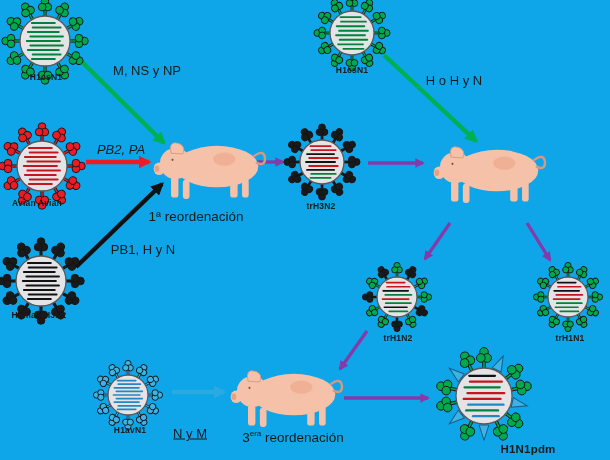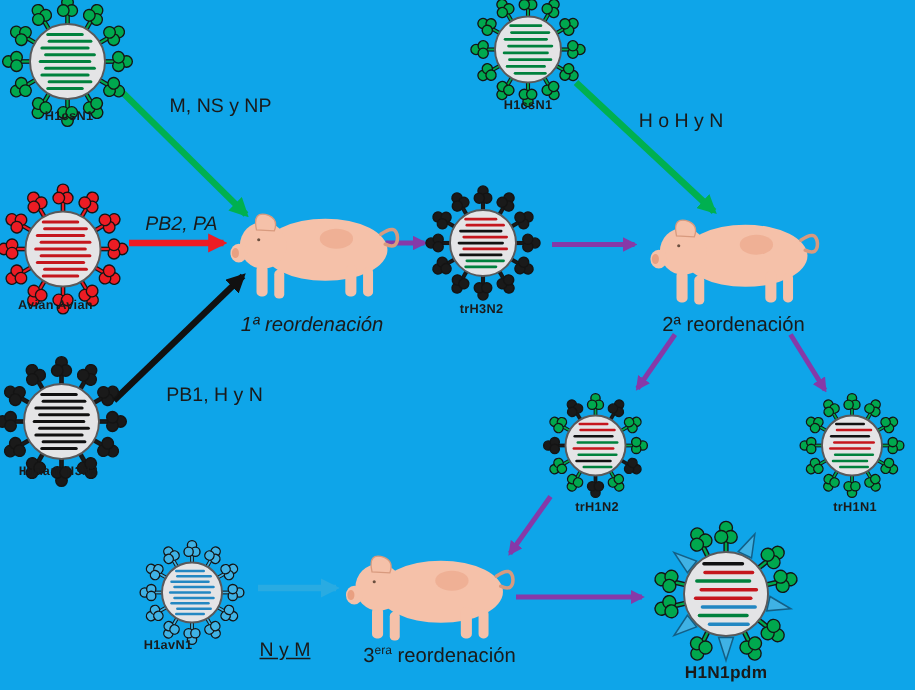--- a/index.html
+++ b/index.html
@@ -7,21 +7,21 @@
     position:relative;width:610px;height:460px;background:#0ea5e9;
     overflow:hidden;font-family:"Liberation Sans",sans-serif;
   }
   .stage svg{position:absolute;left:0;top:0;}
   .lbl{
     position:absolute;transform:translate(-50%,-50%);
     white-space:nowrap;color:#1a1a1a;line-height:1;
     font-family:"Liberation Sans",sans-serif;
   }
   .vlbl{font-size:8.5px;font-weight:bold;letter-spacing:.2px;}
-  .vlbl.big{font-size:11.5px;}
+  .vlbl.big{font-size:11.5px;margin-left:44px;}
   .plbl{font-size:13.5px;}
   .plbl sup{font-size:8px;}
   .albl{font-size:13px;}
 </style>
 </head>
 <body>
 
 <div class="stage">
 
   <svg id="scene" width="610" height="460" viewBox="0 0 610 460" xmlns="http://www.w3.org/2000/svg">
@@ -923,31 +923,30 @@
         <line x1="-16.515317974824036" y1="-2.880000000000001" x2="20.24865130815737" y2="-2.880000000000001" stroke="#C5161D" stroke-width="2.3333333333333335" stroke-linecap="round"></line>
         <line x1="-20.24865130815737" y1="2.8799999999999986" x2="16.515317974824036" y2="2.8799999999999986" stroke="#C5161D" stroke-width="2.3333333333333335" stroke-linecap="round"></line>
         <line x1="-15.711531029343014" y1="8.64" x2="19.44486436267635" y2="8.64" stroke="#2387C2" stroke-width="2.3333333333333335" stroke-linecap="round"></line>
         <line x1="-17.715464223579307" y1="14.399999999999999" x2="13.982130890245973" y2="14.399999999999999" stroke="#00813D" stroke-width="2.3333333333333335" stroke-linecap="round"></line>
         <line x1="-10.957974016019145" y1="20.16" x2="14.69130734935248" y2="20.16" stroke="#2387C2" stroke-width="2.3333333333333335" stroke-linecap="round"></line>
       </g>
     </svg>
 
   <div class="lbl vlbl" style="left: 46px; top: 77px;">H1csN1</div>
   <div class="lbl vlbl" style="left: 37px; top: 203px;">Avian Avian</div>
-  <div class="lbl vlbl" style="left: 39px; top: 315px; font-family: Liberation Mono, monospace;">Human H3N2</div>
+  <div class="lbl vlbl" style="left: 39px; top: 315px;">Human H3N2</div>
   <div class="lbl vlbl" style="left: 321px; top: 206px;">trH3N2</div>
   <div class="lbl vlbl" style="left: 352px; top: 70px;">H1csN1</div>
   <div class="lbl vlbl" style="left: 398px; top: 338px;">trH1N2</div>
   <div class="lbl vlbl" style="left: 570px; top: 338px;">trH1N1</div>
-  <div class="lbl vlbl" style="left: 112px; top: 430px;">H1avN1</div>
+  <div class="lbl vlbl" style="left: 130px; top: 430px;">H1avN1</div>
   <div class="lbl vlbl big" style="left: 484px; top: 450px;">H1N1pdm</div>
 
-  <div class="lbl plbl" style="left: 208px; top: 216px; font-style: italic;"><span>1ª reordenación</span><sup></sup><span></span></div>
-  <div class="lbl plbl" style="left: 489px; top: 216px;"><span>2ª reordenación</span><sup></sup><span></span></div>
+  <div class="lbl plbl" style="left: 196px; top: 216px;"><span>1ª reordenación</span><sup></sup><span></span></div>
   <div class="lbl plbl" style="left: 293px; top: 437px;"><span>3</span><sup>era</sup><span> reordenación</span></div>
 
   <div class="lbl albl" style="left: 147px; top: 70px;">M, NS y NP</div>
   <div class="lbl albl" style="left: 121px; top: 149px; font-style: italic;">PB2, PA</div>
-  <div class="lbl albl" style="left: 143px; top: 249px; margin-top: 14px;">PB1, H y N</div>
+  <div class="lbl albl" style="left: 143px; top: 249px;">PB1, H y N</div>
   <div class="lbl albl" style="left: 454px; top: 80px;">H o H y N</div>
   <div class="lbl albl" style="left: 190px; top: 433px; text-decoration: underline;">N y M</div>
 
 </div>
 
 </body></html>

